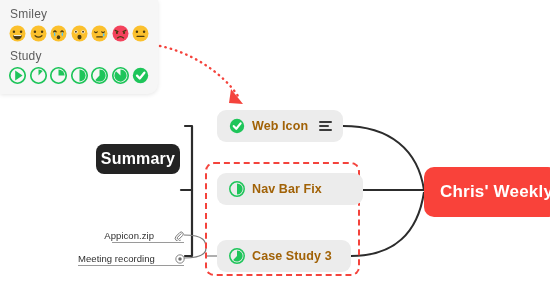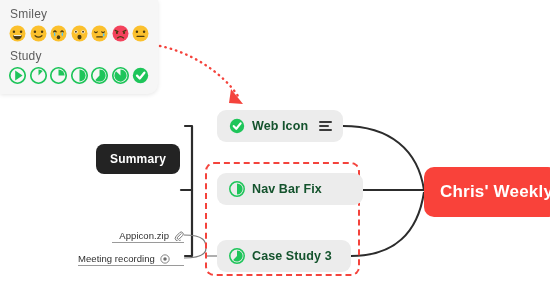--- a/index.html
+++ b/index.html
@@ -67,21 +67,21 @@
     display: flex;
     align-items: center;
     gap: 7px;
     padding: 0 12px;
     box-sizing: border-box;
     height: 32px;
   }
   .node-label {
     font-size: 12.5px;
     font-weight: bold;
-    color: #14532d;
+    color: #a16207;
     white-space: nowrap;
     letter-spacing: 0.1px;
   }
   .node-status { width: 16px; height: 16px; flex: 0 0 auto; }
   .node-status svg { display: block; }
   .hamburger-icon {
     width: 13px;
     height: 10px;
     flex: 0 0 auto;
     margin-left: 4px;
@@ -111,21 +111,21 @@
     width: 84px;
     height: 30px;
     background: #232323;
     border-radius: 8px;
     display: flex;
     align-items: center;
     justify-content: center;
   }
   #summary-pill .summary-text {
     color: #ffffff;
-    font-size: 12px;
+    font-size: 16px;
     font-weight: bold;
     letter-spacing: 0.2px;
   }
 
   
   #chris-node {
     position: absolute;
     left: 424px;
     top: 167px;
     width: 134px;
@@ -143,21 +143,21 @@
     font-weight: bold;
     letter-spacing: 0.2px;
     white-space: nowrap;
   }
 
   
   .attach-row {
     position: absolute;
     display: flex;
     align-items: center;
-    gap: 5px;
+    gap: 20px;
     border-bottom: 1px solid #9a9a9a;
     padding-bottom: 1px;
     box-sizing: border-box;
   }
   .attach-label {
     font-size: 9.5px;
     color: #2e2e2e;
     white-space: nowrap;
     letter-spacing: 0.05px;
   }

